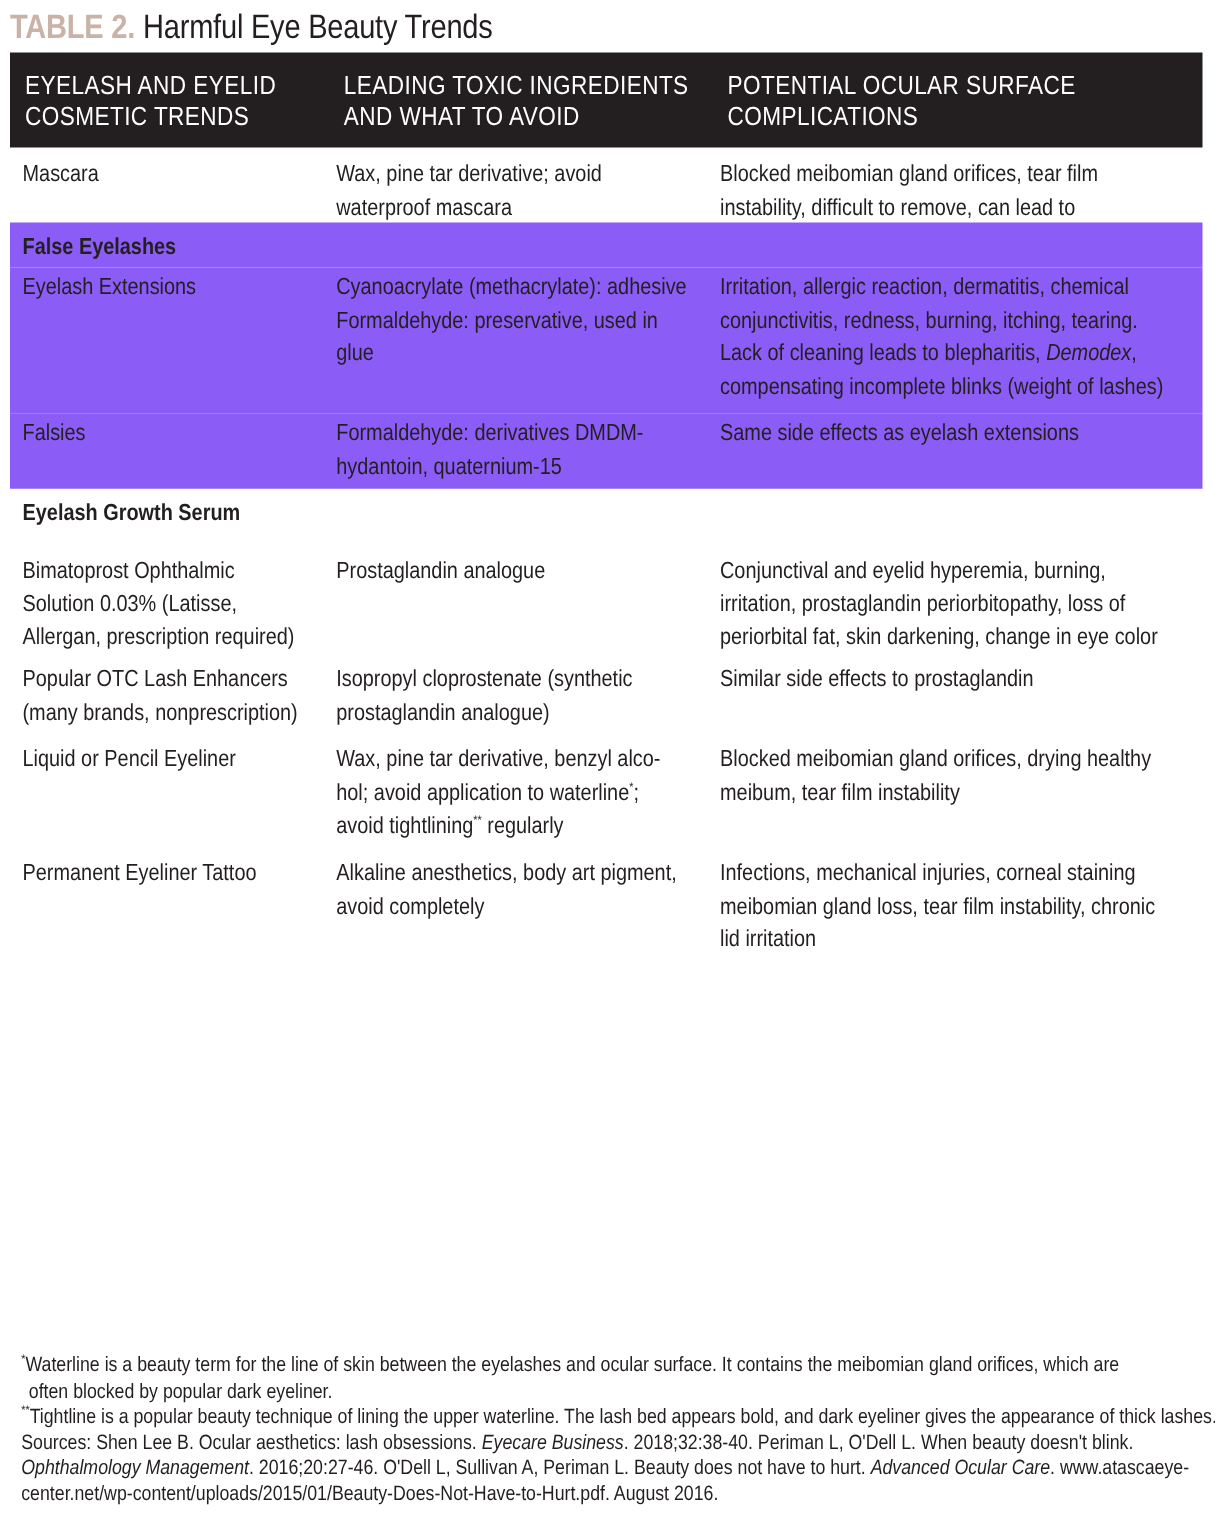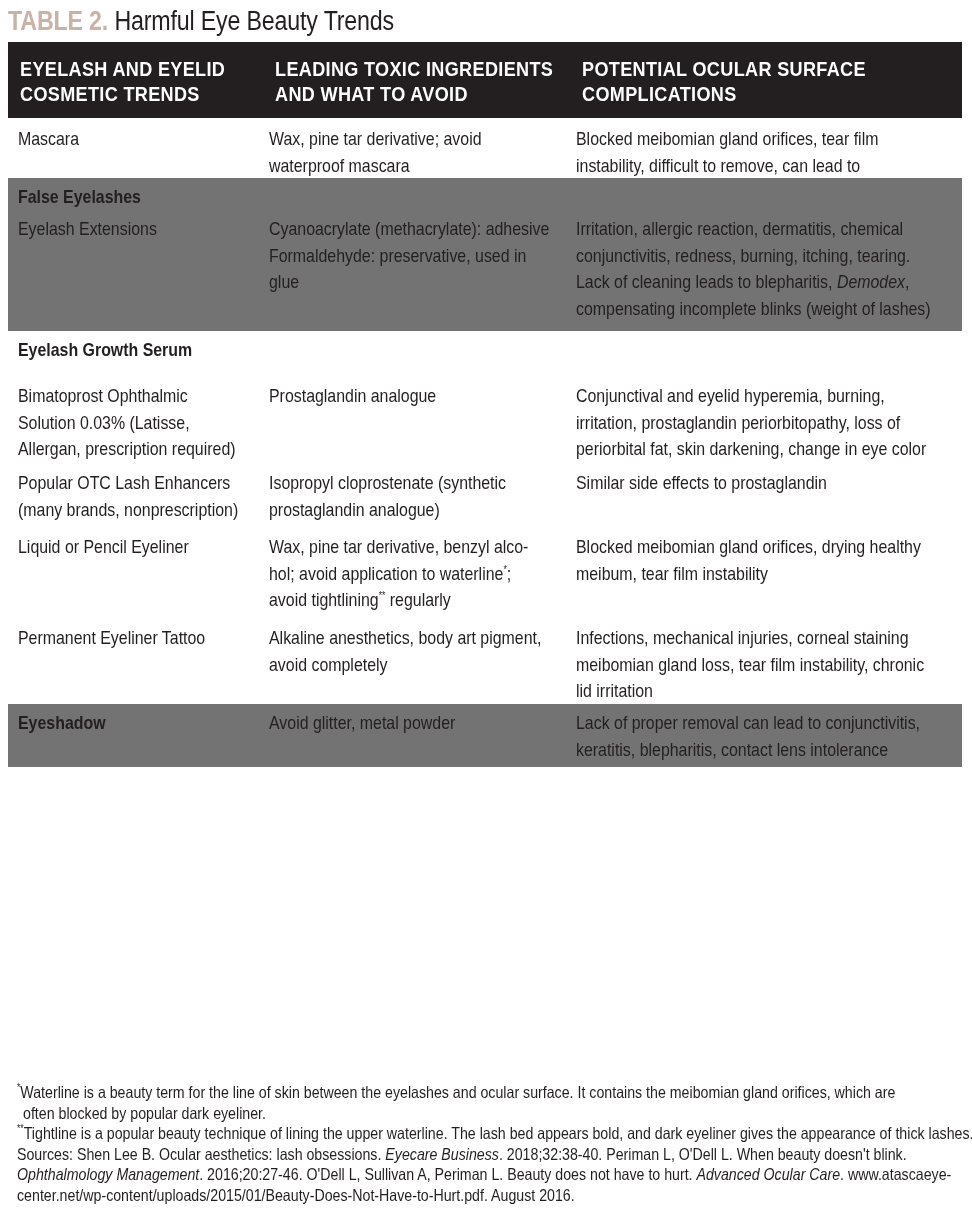--- a/index.html
+++ b/index.html
@@ -15,29 +15,29 @@
       letter-spacing: -0.2px;
     }
     .title .label { color: #c9b2a6; font-weight: bold; }
     .title .text { color: #231f20; }
 
     .table {
       position: absolute; left: 8px; top: 42px; width: 954px;
     }
     .thead {
       background: #231f20; height: 76px; position: relative;
-      color: #ffffff; font-weight: bold;
+      color: #ffffff; font-weight: normal;
     }
     .th {
       position: absolute; top: 14px; font-size: 21px; line-height: 25px;
       white-space: pre-line; letter-spacing: 0.4px;
       transform: scaleX(0.86); transform-origin: left top;
     }
     .row { position: relative; width: 954px; }
-    .row.gray { background: #737373; }
+    .row.gray { background: #8b5cf6; }
     .cell {
       position: absolute; top: 8px; font-size: 18.5px; line-height: 26.6px;
       white-space: pre-line; transform: scaleX(0.86); transform-origin: left top;
     }
     .c1 { left: 10px; width: 260px; }
     .c2 { left: 261px; width: 330px; }
     .c3 { left: 568px; width: 445px; }
     .bold { font-weight: bold; }
     .th.c1 { left: 12px; }
     .th.c2 { left: 267px; }
@@ -87,20 +87,26 @@
   <div class="row gray" style="height:117px">
     <div class="cell c1" style="top:2px">Eyelash Extensions</div>
     <div class="cell c2" style="top:2px">Cyanoacrylate (methacrylate): adhesive
 Formaldehyde: preservative, used in
 glue</div>
     <div class="cell c3" style="top:2px"><span>Irritation, allergic reaction, dermatitis, chemical
 conjunctivitis, redness, burning, itching, tearing.
 Lack of cleaning leads to blepharitis, </span><i>Demodex</i><span>,
 compensating incomplete blinks (weight of lashes)</span></div>
   </div>
+  <div class="row gray" style="height:60px">
+    <div class="cell c1" style="top:2px">Falsies</div>
+    <div class="cell c2" style="top:2px">Formaldehyde: derivatives DMDM-
+hydantoin, quaternium-15</div>
+    <div class="cell c3" style="top:2px">Same side effects as eyelash extensions</div>
+  </div>
 
   <div class="row" style="height:52px">
     <div class="cell c1 bold" style="top:6px">Eyelash Growth Serum</div>
   </div>
   <div class="row" style="height:87px">
     <div class="cell c1" style="top:0">Bimatoprost Ophthalmic
 Solution 0.03% (Latisse,
 Allergan, prescription required)</div>
     <div class="cell c2" style="top:0">Prostaglandin analogue</div>
     <div class="cell c3" style="top:0">Conjunctival and eyelid hyperemia, burning,
@@ -124,26 +130,20 @@
   </div>
   <div class="row" style="height:79px">
     <div class="cell c1" style="top:0">Permanent Eyeliner Tattoo</div>
     <div class="cell c2" style="top:0">Alkaline anesthetics, body art pigment,
 avoid completely</div>
     <div class="cell c3" style="top:0">Infections, mechanical injuries, corneal staining
 meibomian gland loss, tear film instability, chronic
 lid irritation</div>
   </div>
 
-  <div class="row gray" style="height:63px">
-    <div class="cell c1 bold" style="top:6px">Eyeshadow</div>
-    <div class="cell c2" style="top:6px">Avoid glitter, metal powder</div>
-    <div class="cell c3" style="top:6px">Lack of proper removal can lead to conjunctivitis,
-keratitis, blepharitis, contact lens intolerance</div>
-  </div>
 </div>
 
 <div class="footnotes">
   <span class="fn-line"><sup>*</sup><span>Waterline is a beauty term for the line of skin between the eyelashes and ocular surface. It contains the meibomian gland orifices, which are</span></span>
   <span class="fn-line fn-indent">often blocked by popular dark eyeliner.</span>
   <span class="fn-line"><sup>**</sup><span>Tightline is a popular beauty technique of lining the upper waterline. The lash bed appears bold, and dark eyeliner gives the appearance of thick lashes.</span></span>
   <span class="fn-line"><span>Sources: Shen Lee B. Ocular aesthetics: lash obsessions. </span><i>Eyecare Business</i><span>. 2018;32:38-40. Periman L, O'Dell L. When beauty doesn't blink.</span></span>
   <span class="fn-line"><i>Ophthalmology Management</i><span>. 2016;20:27-46. O'Dell L, Sullivan A, Periman L. Beauty does not have to hurt. </span><i>Advanced Ocular Care</i><span>. www.atascaeye-</span></span>
   <span class="fn-line">center.net/wp-content/uploads/2015/01/Beauty-Does-Not-Have-to-Hurt.pdf. August 2016.</span>
 </div>

